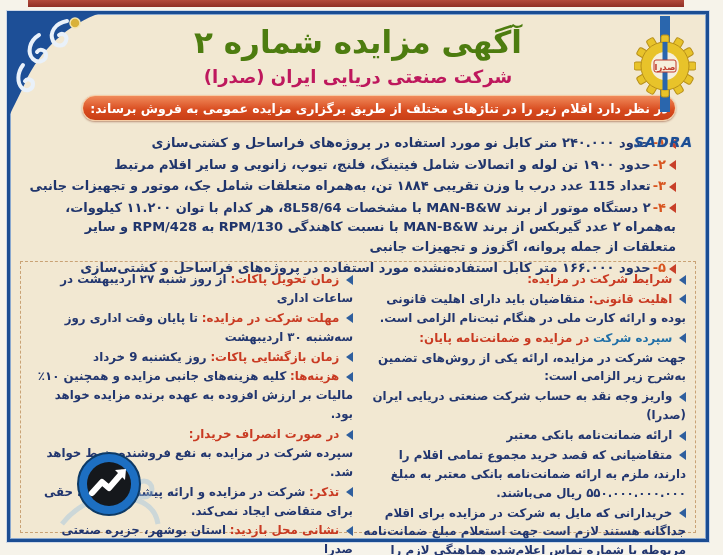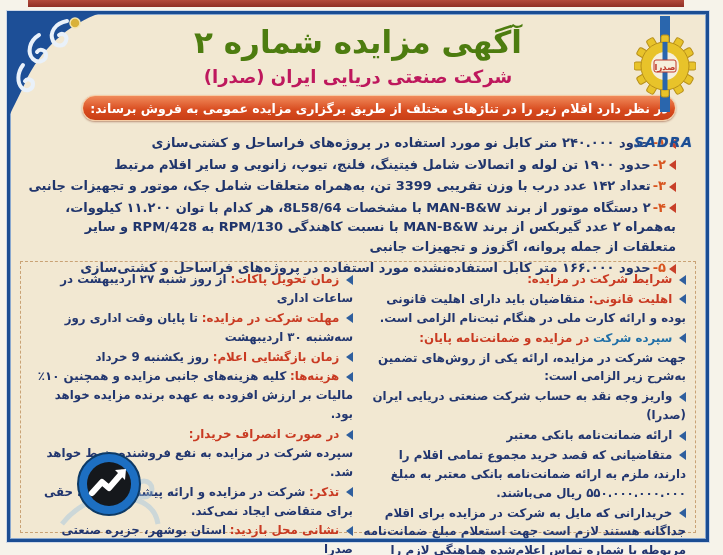--- a/index.html
+++ b/index.html
@@ -104,21 +104,21 @@
     <div class="banner">در نظر دارد اقلام زیر را در تناژهای مختلف از طریق برگزاری مزایده عمومی به فروش برساند:</div>
 
     <div class="items">
       <div class="item">
         <span class="tri"></span><span class="num">۱-</span><span class="itxt">حدود ۲۴۰.۰۰۰ متر کابل نو مورد استفاده در پروژه‌های فراساحل و کشتی‌سازی</span>
       </div>
       <div class="item">
         <span class="tri"></span><span class="num">۲-</span><span class="itxt">حدود ۱۹۰۰ تن لوله و اتصالات شامل فیتینگ، فلنج، تیوپ، زانویی و سایر اقلام مرتبط</span>
       </div>
       <div class="item">
-        <span class="tri"></span><span class="num">۳-</span><span class="itxt">تعداد ۱۴۲ عدد درب با وزن تقریبی 3399 تن، به‌همراه متعلقات شامل جک، موتور و تجهیزات جانبی</span>
+        <span class="tri"></span><span class="num">۳-</span><span class="itxt">تعداد 115 عدد درب با وزن تقریبی ۱۸۸۴ تن، به‌همراه متعلقات شامل جک، موتور و تجهیزات جانبی</span>
       </div>
       <div class="item">
         <span class="tri"></span><span class="num">۴-</span><span class="itxt">۲ دستگاه موتور از برند MAN-B&amp;W با مشخصات 8L58/64، هر کدام با توان ۱۱.۲۰۰ کیلووات، به‌همراه ۲ عدد گیربکس از برند MAN-B&amp;W با نسبت کاهندگی RPM/130 به RPM/428 و سایر متعلقات از جمله پروانه، اگزوز و تجهیزات جانبی</span>
       </div>
       <div class="item">
         <span class="tri"></span><span class="num">۵-</span><span class="itxt">حدود ۱۶۶.۰۰۰ متر کابل استفاده‌نشده مورد استفاده در پروژه‌های فراساحل و کشتی‌سازی</span>
       </div>
     </div>
 
     <div class="details">
@@ -165,21 +165,21 @@
           <span class="lbl">زمان تحویل پاکات:</span>
           <span class="txt">از روز شنبه ۲۷ اردیبهشت در ساعات اداری</span>
         </div>
         <div class="row">
           <span class="tri blue"></span>
           <span class="lbl">مهلت شرکت در مزایده:</span>
           <span class="txt">تا پایان وقت اداری روز سه‌شنبه ۳۰ اردیبهشت</span>
         </div>
         <div class="row">
           <span class="tri blue"></span>
-          <span class="lbl">زمان بازگشایی اعلام:</span>
+          <span class="lbl">زمان بازگشایی پاکات:</span>
           <span class="txt">روز یکشنبه 9 خرداد</span>
         </div>
         <div class="row">
           <span class="tri blue"></span>
           <span class="lbl">هزینه‌ها:</span>
           <span class="txt">کلیه هزینه‌های جانبی مزایده و همچنین ۱۰٪ مالیات بر ارزش افزوده به عهده برنده مزایده خواهد بود.</span>
         </div>
         <div class="row">
           <span class="block-label"><span class="tri blue"></span>
           <span class="lbl">در صورت انصراف خریدار:</span></span>

